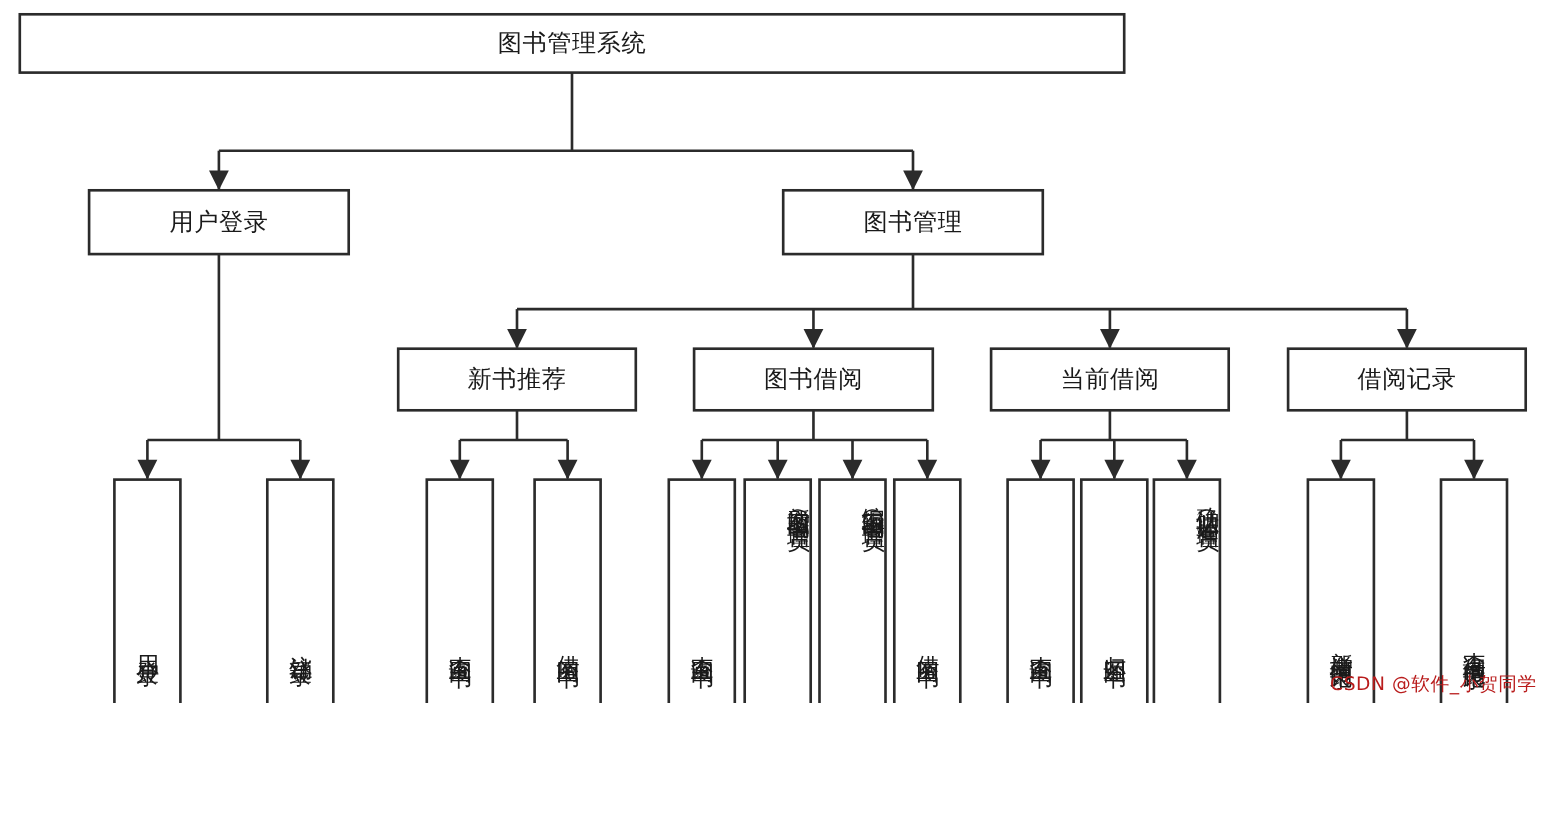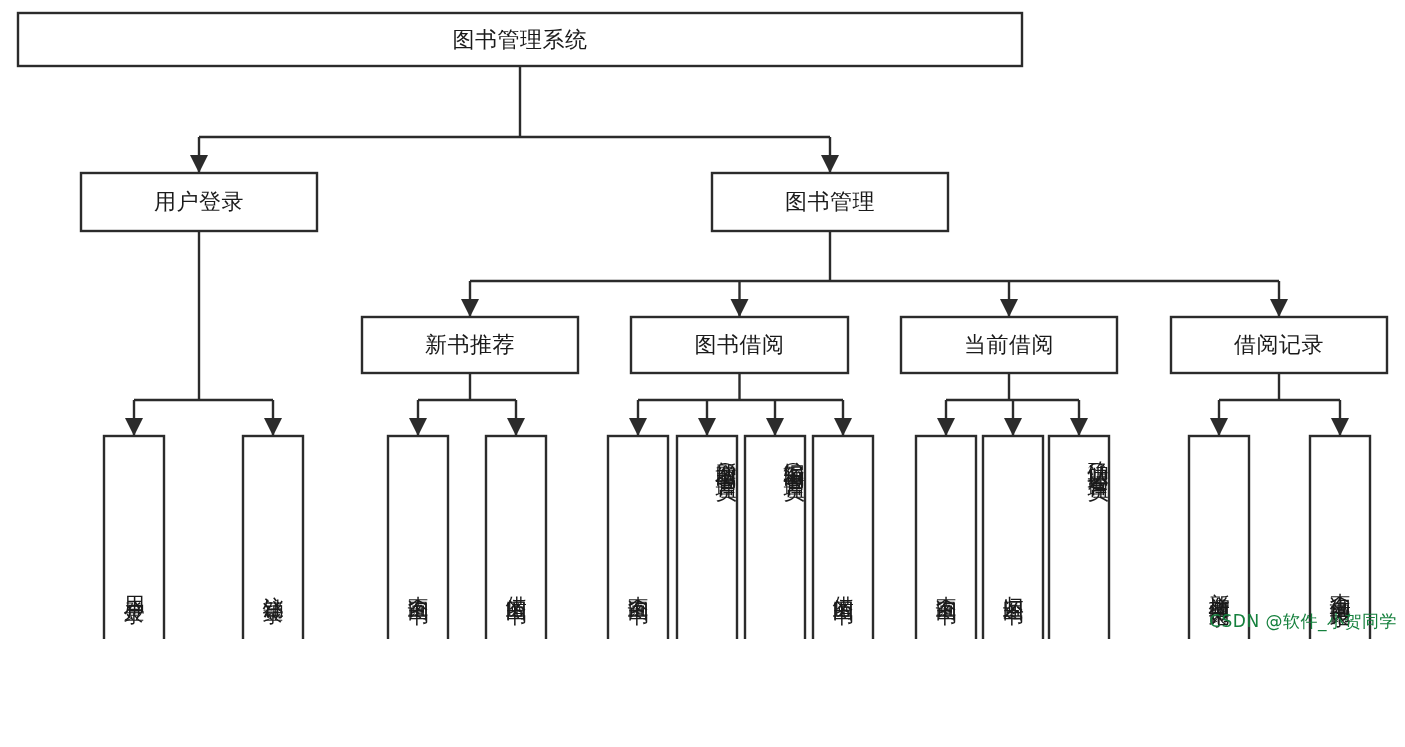--- a/index.html
+++ b/index.html
@@ -70,21 +70,21 @@
     display: flex;
     align-items: center;
     justify-content: center;
   }
   .watermark {
     position: absolute;
     right: 8px;
     bottom: 6px;
     font-family: "DejaVu Sans", "Liberation Sans", sans-serif;
     font-size: 17px;
-    color: #15803d;
+    color: #b91c1c;
     letter-spacing: 0.5px;
     white-space: nowrap;
     user-select: none;
   }
 </style>
 </head>
 <body>
 
 <div id="diagram-root">
 

